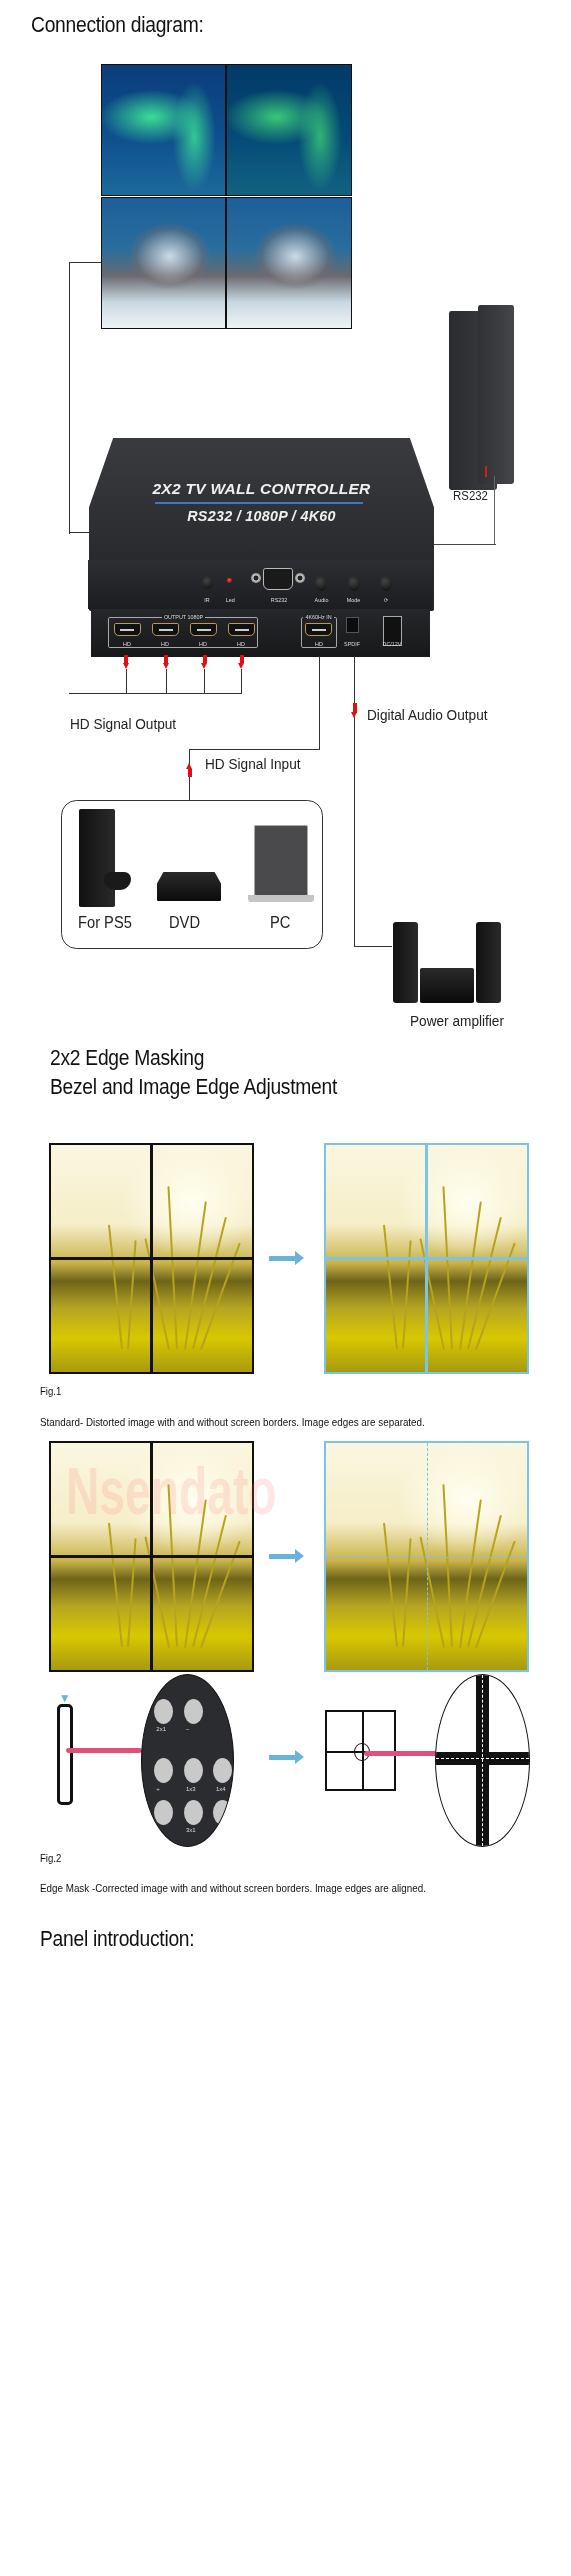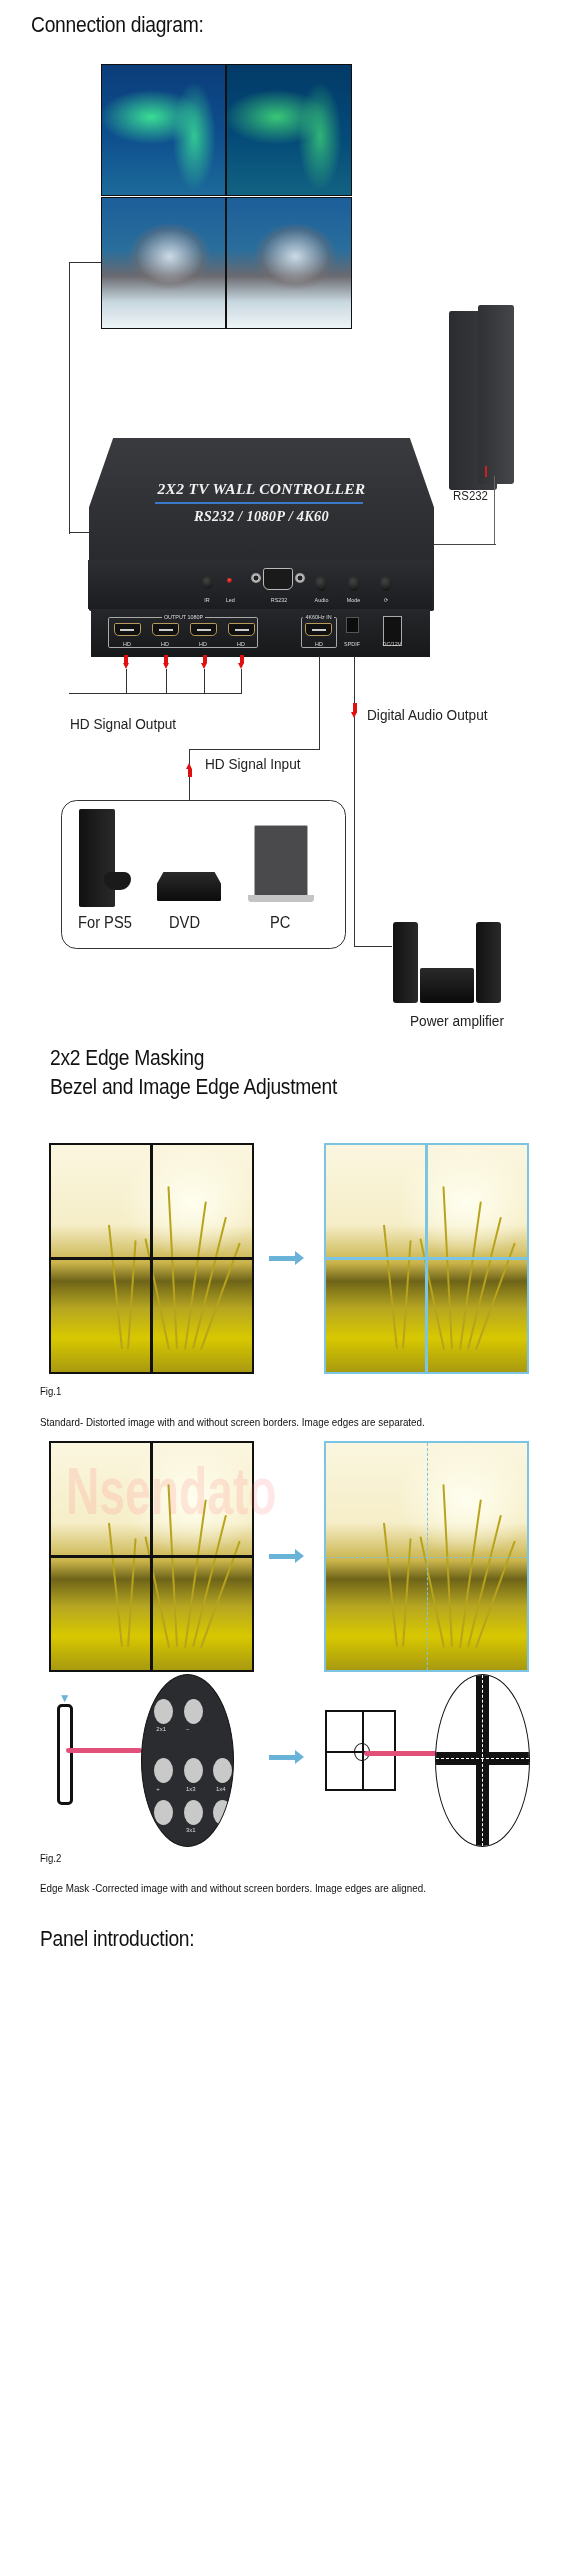--- a/index.html
+++ b/index.html
@@ -18,21 +18,21 @@
   .tv { position: absolute; border: 1.8px solid #111; overflow: hidden; }
   .aurora { background:
       radial-gradient(ellipse 60% 30% at 40% 40%, rgba(60,230,150,0.95), rgba(40,200,140,0) 70%),
       radial-gradient(ellipse 25% 60% at 75% 55%, rgba(60,230,150,0.8), rgba(40,200,140,0) 70%),
       linear-gradient(180deg, #0b3d7a 0%, #0e4f8e 55%, #1c6a9a 100%); }
   .mountain { background:
       radial-gradient(ellipse 45% 35% at 55% 45%, rgba(220,230,240,0.9), rgba(120,110,110,0.4) 60%, rgba(0,0,0,0) 75%),
       linear-gradient(180deg, #1c5f9a 0%, #2a6e9c 40%, #6a6a70 60%, #c8d8e0 80%, #eef4f6 100%); }
 
   
-  .device { position: absolute; background: linear-gradient(180deg, #3a3b3e, #222326); border-radius: 1.8px; font-family: Liberation Serif, serif; }
+  .device { position: absolute; background: linear-gradient(180deg, #3a3b3e, #222326); border-radius: 1.8px; }
   .device-top-text { position: absolute; width: 100%; text-align: center; color: #f0f0f0; font-weight: bold; font-style: italic; letter-spacing: 0.3px; }
   .blue-rule { position: absolute; height: 1.8px; background: #3a78c8; }
   .panel-face { position: absolute; background: linear-gradient(180deg, #2d2e31, #1c1d20); }
   .port-lbl { position: absolute; color: #ddd; font-size: 5.4px; text-align: center; white-space: nowrap; }
   .hdmi { position: absolute; background: #111; border: 1.2px solid #b89a5c; border-radius: 1.8px 1.8px 4.8px 4.8px; }
   .hdmi::after { content: ""; position: absolute; left: 22%; right: 22%; top: 42%; height: 1.8px; background: #ccc; }
   .btn-round { position: absolute; border-radius: 50%; background: radial-gradient(circle at 40% 35%, #444, #0a0a0a); }
   .led { position: absolute; border-radius: 50%; background: radial-gradient(circle at 40% 35%, #ff4a4a, #8a0000); }
   .db9 { position: absolute; background: #1a1a1a; border: 1.8px solid #bbb; border-radius: 2.4px 2.4px 6px 6px; }
   .screw { position: absolute; border-radius: 50%; background: radial-gradient(circle, #222 30%, #c9c9c9 40%, #8a8a8a 70%); }
@@ -149,21 +149,21 @@
   <div class="red-arrow up" style="left:186px; top:763px;"></div>
   <div class="red-stem" style="left:188px; top:769px; height:8.3px;"></div>
   <div class="abs lbl" style="left:205px; top:755px; font-size:15.5px;">HD Signal Input</div>
 
   <div class="line" style="left:354px; top:656px; width:1.2px; height:291px;"></div>
   <div class="line" style="left:354px; top:946px; width:38px; height:1.2px;"></div>
   <div class="red-stem" style="left:353px; top:703px; height:9.5px;"></div>
   <div class="red-arrow down" style="left:351px; top:712px;"></div>
   <div class="abs lbl" style="left:367px; top:706px; font-size:15.5px;">Digital Audio Output</div>
 
-  <div class="abs" style="left:61px; top:800px; width:285px; height:149px; border:1.2px solid #333; border-radius:15.5px;">
+  <div class="abs" style="left:61px; top:800px; width:262px; height:149px; border:1.2px solid #333; border-radius:15.5px;">
     <div class="abs" style="left:16.7px; top:8.3px; width:36px; height:98px; background:linear-gradient(90deg,#111,#2a2a2a); border-radius:1.8px;"></div>
     <div class="abs" style="left:42px; top:71px; width:27px; height:18px; background:#1a1a1a; border-radius:7.1px 7.1px 12px 12px;"></div>
     <div class="abs" style="left:95px; top:71px; width:64px; height:29px; background:linear-gradient(180deg,#2a2a2a,#0c0c0c); clip-path:polygon(10% 0,90% 0,100% 40%,100% 100%,0 100%,0 40%); border-radius:1.2px;"></div>
     <div class="abs" style="left:192px; top:24px; width:54px; height:71px; background:#4a4a4d; border:1.8px solid #aaa; border-radius:1.8px;"></div>
     <div class="abs" style="left:186px; top:94px; width:66px; height:7.1px; background:#c4c4c4; border-radius:0 0 3.6px 3.6px;"></div>
     <div class="abs lbl" style="left:15.5px; top:112px; font-size:16.7px;">For  PS5</div>
     <div class="abs lbl" style="left:107px; top:112px; font-size:16.7px;">DVD</div>
     <div class="abs lbl" style="left:208px; top:112px; font-size:16.7px;">PC</div>
   </div>
 

